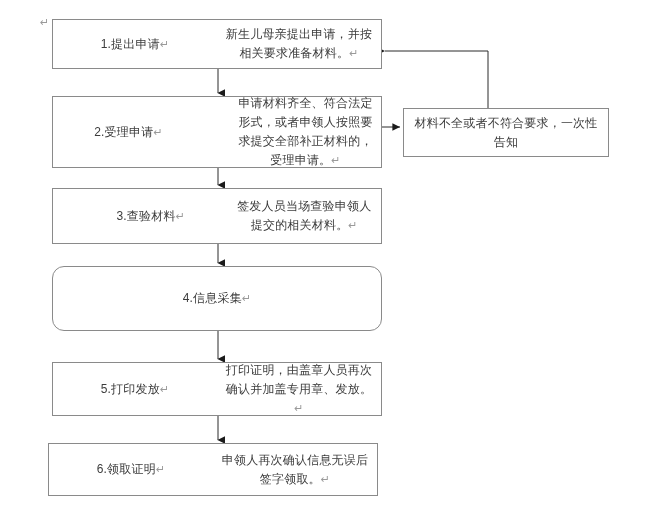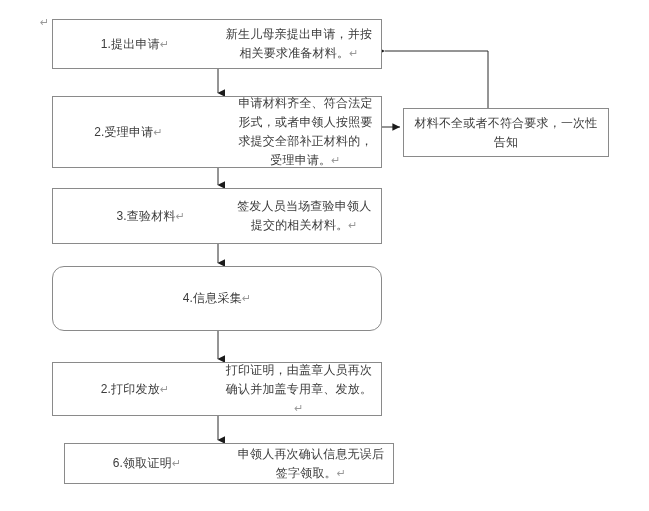--- a/index.html
+++ b/index.html
@@ -51,21 +51,21 @@
   .node .line.title {
     font-size: 12px;
   }
 
   
   #node-1 { left: 52px; top: 19px;  width: 330px; height: 50px; }
   #node-2 { left: 52px; top: 96px;  width: 330px; height: 72px; gap: 26px; }
   #node-3 { left: 52px; top: 188px; width: 330px; height: 56px; padding-left: 21px; }
   #node-4 { left: 52px; top: 266px; width: 330px; height: 65px; border-radius: 12px; }
   #node-5 { left: 52px; top: 362px; width: 330px; height: 54px; }
-  #node-6 { left: 64px; top: 443px; width: 330px; height: 41px; }
+  #node-6 { left: 48px; top: 443px; width: 330px; height: 53px; }
 
   
   #node-reject { left: 403px; top: 108px; width: 206px; height: 49px; gap: 48px; }
 
   .pilcrow-mark {
     position: absolute;
     left: 40px;
     top: 17px;
     font-size: 11px;
     color: #9a9a9a;
@@ -121,21 +121,21 @@
 <div class="node" id="node-3">
   <span class="line title"><span>3.查验材料</span><span class="cr">↵</span></span>
   <span class="line"><span>签发人员当场查验申领人提交的相关材料。</span><span class="cr">↵</span></span>
 </div>
 
 <div class="node" id="node-4">
   <span class="line title"><span>4.信息采集</span><span class="cr">↵</span></span>
 </div>
 
 <div class="node" id="node-5">
-  <span class="line title"><span>2.打印发放</span><span class="cr">↵</span></span>
+  <span class="line title"><span>5.打印发放</span><span class="cr">↵</span></span>
   <span class="line"><span>打印证明，由盖章人员再次确认并加盖专用章、发放。</span><span class="cr">↵</span></span>
 </div>
 
 <div class="node" id="node-6">
   <span class="line title"><span>6.领取证明</span><span class="cr">↵</span></span>
   <span class="line"><span>申领人再次确认信息无误后签字领取。</span><span class="cr">↵</span></span>
 </div>
 
 <div class="node" id="node-reject">
   <span class="line">材料不全或者不符合要求，一次性告知</span>

